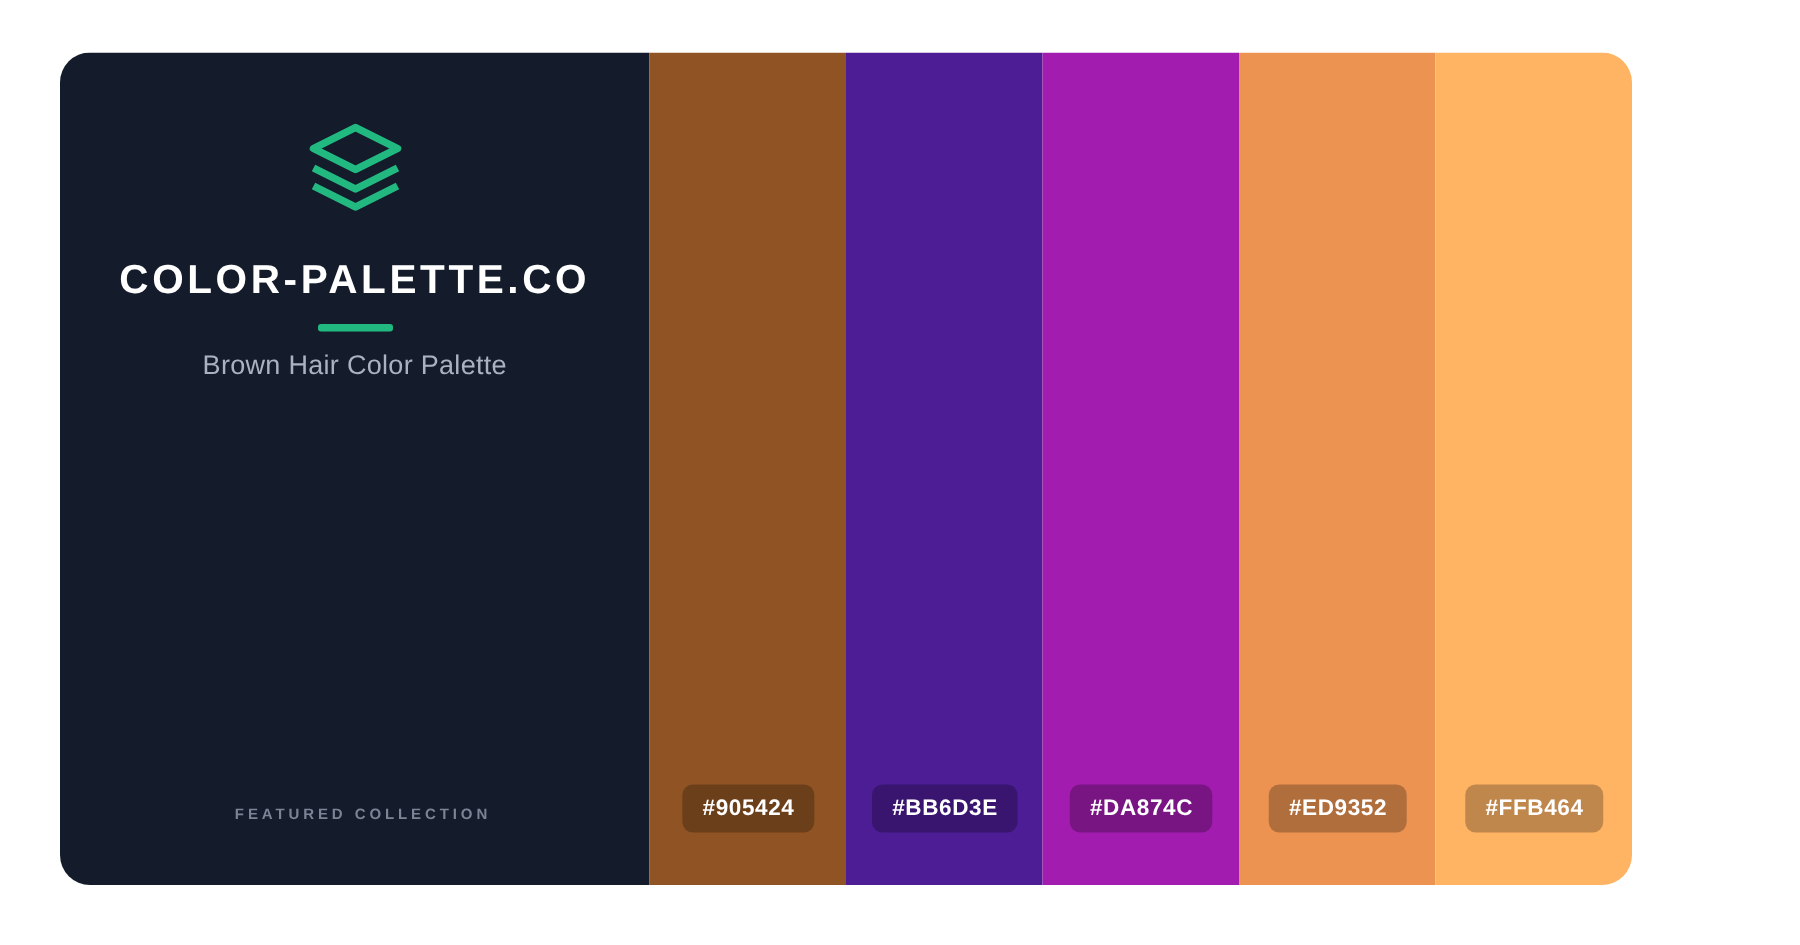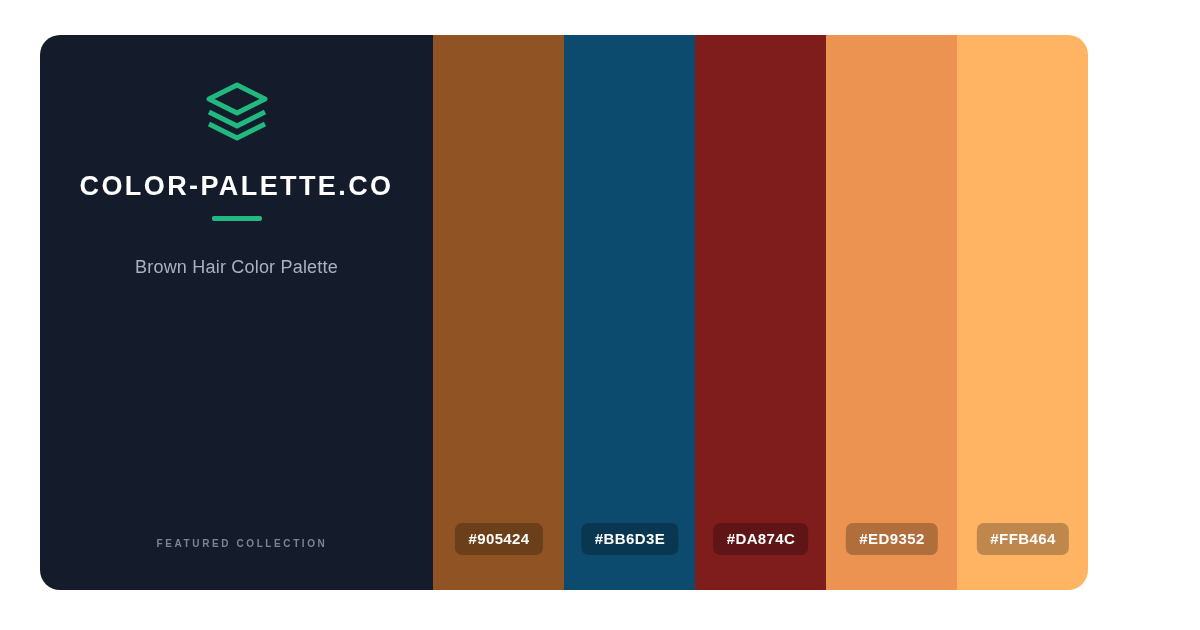--- a/index.html
+++ b/index.html
@@ -64,21 +64,21 @@
 
   .brand-accent-bar {
     margin-top: 14px;
     width: 50px;
     height: 5px;
     border-radius: 2px;
     background: #22b981;
   }
 
   .brand-subtitle {
-    margin-top: 36px;
+    margin-top: 12px;
     color: #aab2c0;
     font-size: 18px;
     font-weight: 400;
     letter-spacing: 0.2px;
     text-align: center;
   }
 
   .brand-footer {
     position: absolute;
     left: 0;
@@ -145,25 +145,25 @@
 
       <div class="brand-footer">FEATURED COLLECTION</div>
     </div>
 
     <div class="swatch-strip">
 
       <div class="swatch" style="background: rgb(144, 84, 36);">
         <span class="swatch-hex">#905424</span>
       </div>
 
-      <div class="swatch" style="background: #0c4a6e; text-align: center;">
+      <div class="swatch" style="background: #4c1d95; text-align: center;">
         <span class="swatch-hex">#BB6D3E</span>
       </div>
 
-      <div class="swatch" style="background: #7f1d1d; text-align: center;">
+      <div class="swatch" style="background: #a21caf; text-align: center;">
         <span class="swatch-hex">#DA874C</span>
       </div>
 
       <div class="swatch" style="background: rgb(237, 147, 82);">
         <span class="swatch-hex">#ED9352</span>
       </div>
 
       <div class="swatch" style="background: rgb(255, 180, 100);">
         <span class="swatch-hex">#FFB464</span>
       </div>

